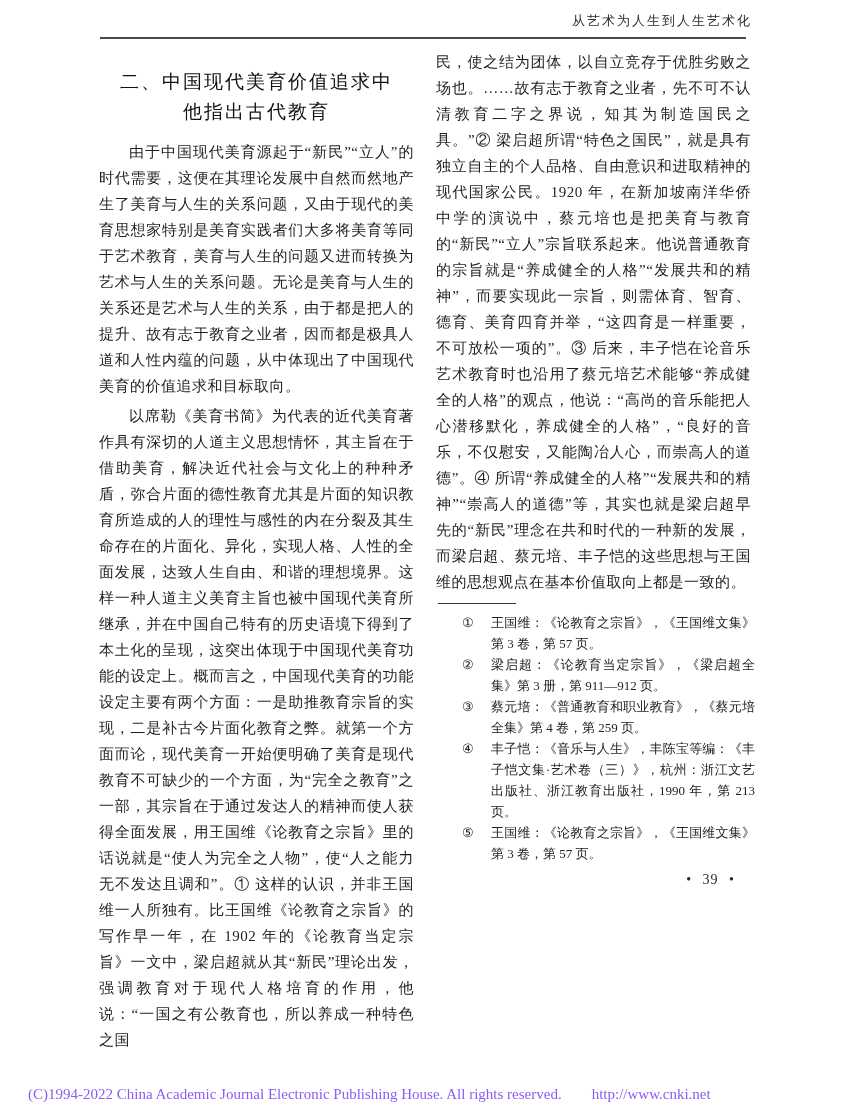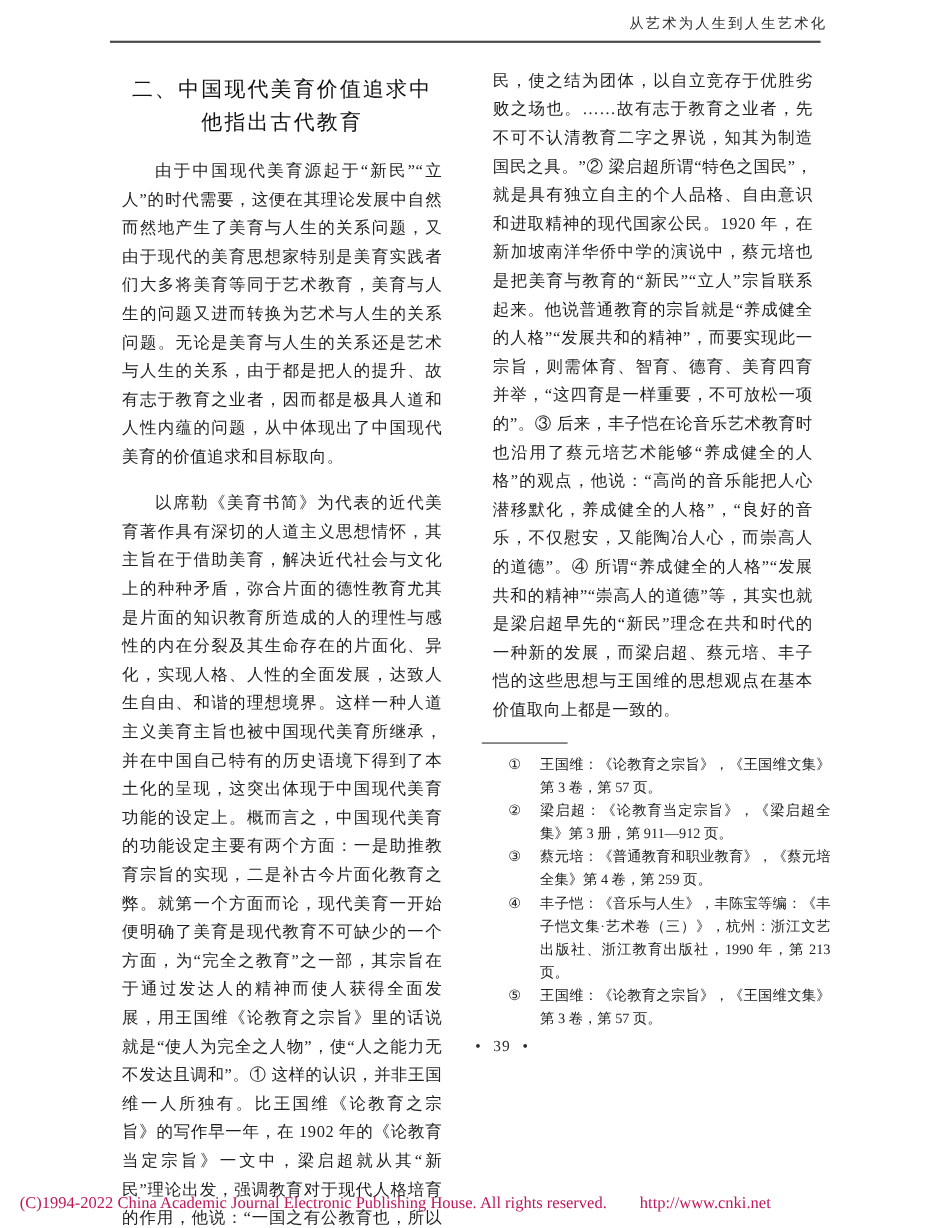--- a/index.html
+++ b/index.html
@@ -49,21 +49,21 @@
     margin: 22px 0 12px 0;
     text-align: center;
     font-weight: normal;
     font-size: 19px;
     line-height: 30px;
     letter-spacing: 2px;
     color: #111;
   }
   .section-heading .hl { display: block; }
   .para {
-    margin: 16px;
+    margin: 4px;
     font-size: 15px;
     line-height: 26px;
     letter-spacing: 0.5px;
     text-align: justify;
     text-justify: inter-character;
     color: #1f1f1f;
   }
   .para.indent { text-indent: 2em; }
   .fn-rule {
     margin: 8px 0 8px 6px;
@@ -86,31 +86,32 @@
     white-space: nowrap;
   }
   .fn-text {
     flex: 1 1 auto;
     text-align: justify;
     text-justify: inter-character;
   }
   .page-number {
     margin-top: 8px;
     padding-right: 20px;
+    text-align: right;
     font-size: 14px;
     word-spacing: 6px;
     letter-spacing: 1px;
     color: #2a2a2a;
   }
   .footer {
     position: absolute;
-    left: 18px;
+    left: 28px;
     top: 1086px;
     font-size: 15px;
-    color: #be185d;
+    color: #8b5cf6;
     white-space: nowrap;
   }
   .footer .footer-url { margin-left: 30px; }
 </style>
 </head>
 <body>
 
 <div class="page">
 
   <div class="running-head">从艺术为人生到人生艺术化</div>

